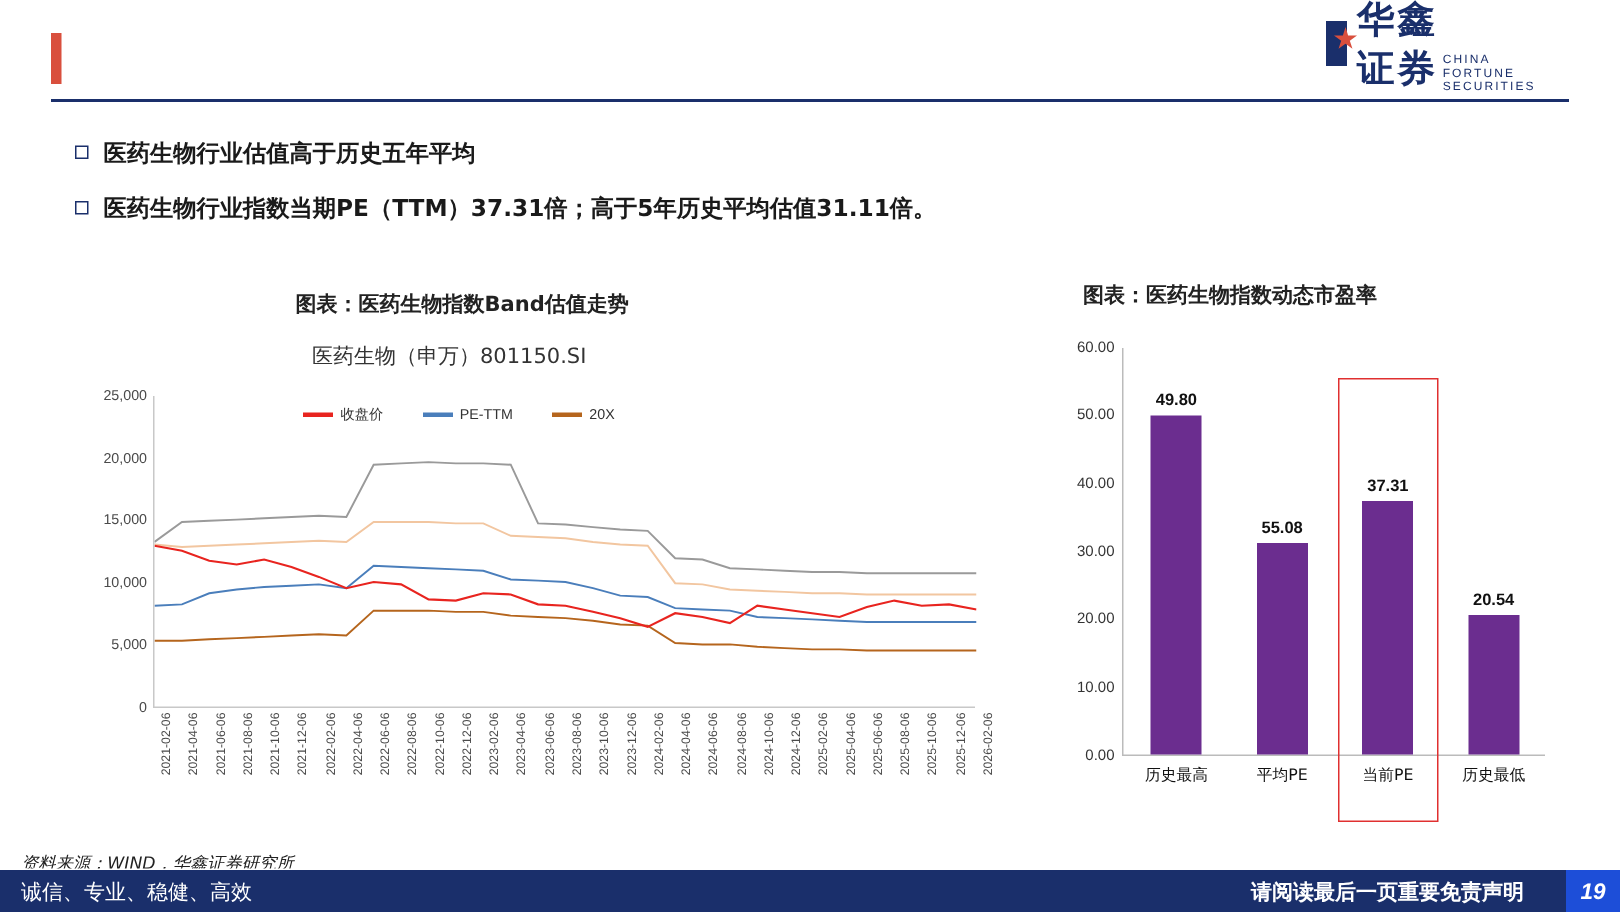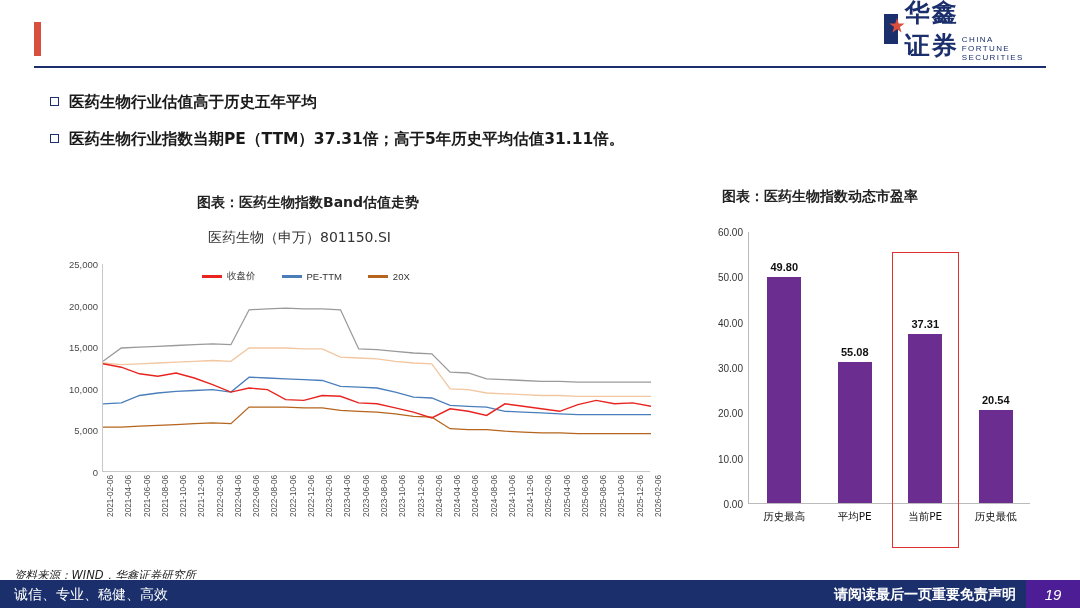--- a/index.html
+++ b/index.html
@@ -146,22 +146,22 @@
   }
   .footer-left {
     position:absolute; left:14px; top:6px; color:#fff; font-size:14px;
     font-family:Liberation Mono, monospace;
   }
   .footer-right {
     position:absolute; right:64px; top:6px; color:#fff; font-size:14px; font-weight:bold;
     font-family:"DejaVu Sans", sans-serif;
   }
   .page-num-box {
-    position:absolute; right:0; bottom:0; width:54px; height:28px;
-    background:#4c1d95; color:#fff; font-size:15px; font-weight:normal;
+    position:absolute; right:0; bottom:0; width:36px; height:28px;
+    background:#1d4ed8; color:#fff; font-size:15px; font-weight:bold;
     display:flex; align-items:center; justify-content:center;
     font-style:italic;
   }
   .footer-sep {
     position:absolute; left:0; bottom:28px; width:1080px; height:1px;
     background:#ffffff;
   }
   svg { display:block; }
 </style>
 </head>

